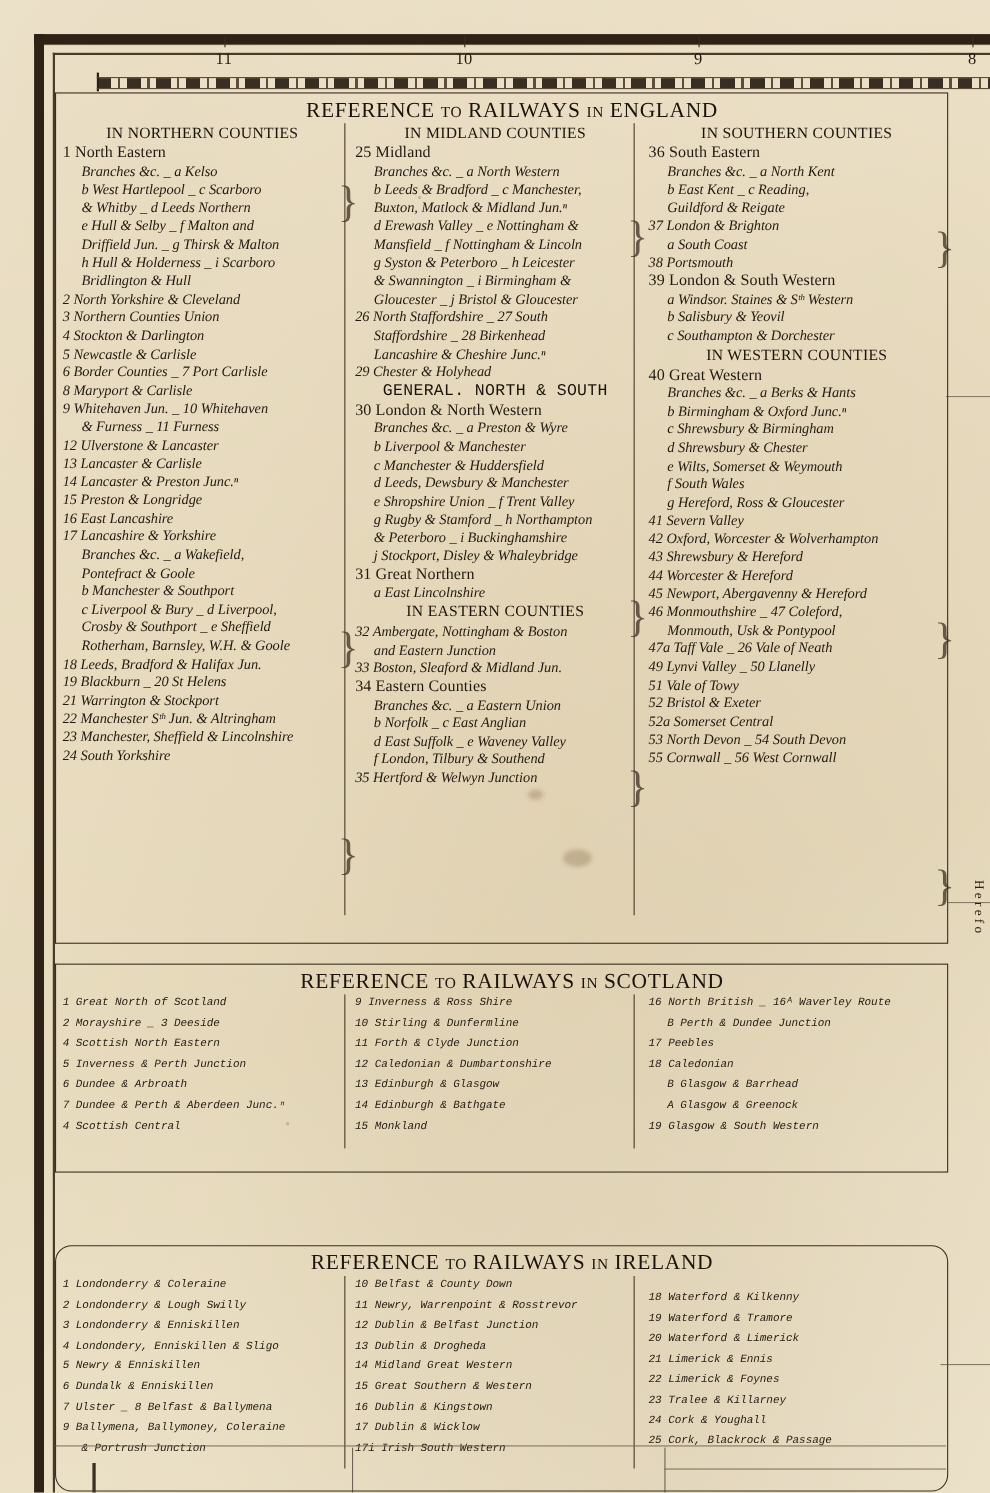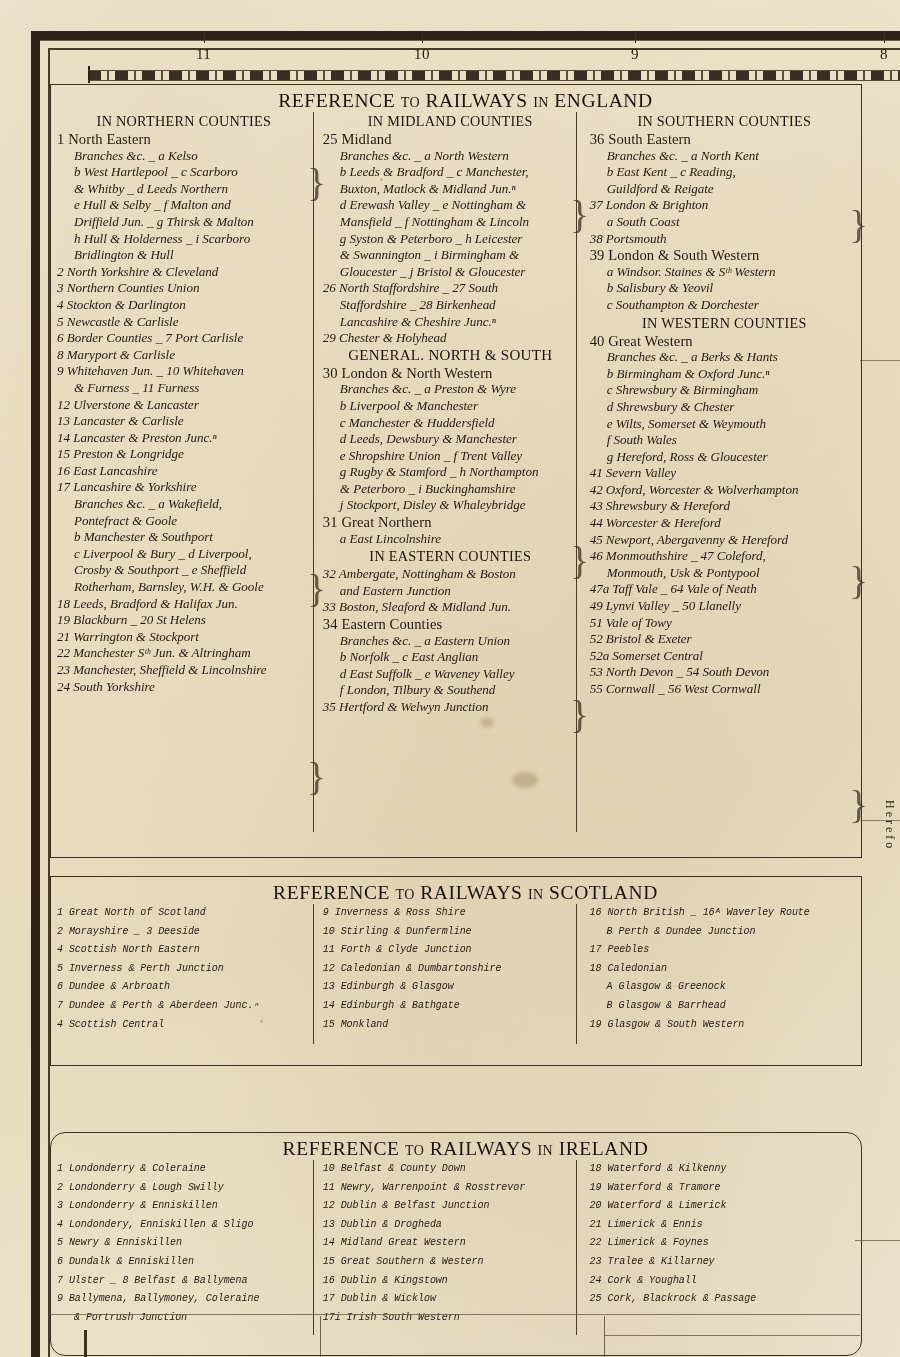--- a/index.html
+++ b/index.html
@@ -235,21 +235,21 @@
           <div class="ln ind">Buxton, Matlock &amp; Midland Jun.ⁿ</div>
           <div class="ln ind">d Erewash Valley _ e Nottingham &amp;</div>
           <div class="ln ind">Mansfield _ f Nottingham &amp; Lincoln</div>
           <div class="ln ind">g Syston &amp; Peterboro _ h Leicester</div>
           <div class="ln ind">&amp; Swannington _ i Birmingham &amp;</div>
           <div class="ln ind">Gloucester _ j Bristol &amp; Gloucester</div>
           <div class="ln">26 North Staffordshire _ 27 South</div>
           <div class="ln ind">Staffordshire _ 28 Birkenhead</div>
           <div class="ln ind">Lancashire &amp; Cheshire Junc.ⁿ</div>
           <div class="ln">29 Chester &amp; Holyhead</div>
-          <div class="subhead" style="font-size:15px;padding-top:0;">GENERAL. NORTH &amp; SOUTH</div>
+          <div class="subhead" style="font-size:15px;padding-top:0;font-family:Liberation Mono, monospace;">GENERAL. NORTH &amp; SOUTH</div>
           <div class="ln rom">30 London &amp; North Western</div>
           <div class="ln ind">Branches &amp;c. _ a Preston &amp; Wyre</div>
           <div class="ln ind">b Liverpool &amp; Manchester</div>
           <div class="ln ind">c Manchester &amp; Huddersfield</div>
           <div class="ln ind">d Leeds, Dewsbury &amp; Manchester</div>
           <div class="ln ind">e Shropshire Union _ f Trent Valley</div>
           <div class="ln ind">g Rugby &amp; Stamford _ h Northampton</div>
           <div class="ln ind">&amp; Peterboro _ i Buckinghamshire</div>
           <div class="ln ind">j Stockport, Disley &amp; Whaleybridge</div>
           <div class="ln rom">31 Great Northern</div>
@@ -290,21 +290,21 @@
           <div class="ln ind">e Wilts, Somerset &amp; Weymouth</div>
           <div class="ln ind">f South Wales</div>
           <div class="ln ind">g Hereford, Ross &amp; Gloucester</div>
           <div class="ln">41 Severn Valley</div>
           <div class="ln">42 Oxford, Worcester &amp; Wolverhampton</div>
           <div class="ln">43 Shrewsbury &amp; Hereford</div>
           <div class="ln">44 Worcester &amp; Hereford</div>
           <div class="ln">45 Newport, Abergavenny &amp; Hereford</div>
           <div class="ln">46 Monmouthshire _ 47 Coleford,</div>
           <div class="ln ind">Monmouth, Usk &amp; Pontypool</div>
-          <div class="ln">47a Taff Vale _ 64 Vale of Neath</div>
+          <div class="ln">47a Taff Vale _ 26 Vale of Neath</div>
           <div class="ln">49 Lynvi Valley _ 50 Llanelly</div>
           <div class="ln">51 Vale of Towy</div>
           <div class="ln">52 Bristol &amp; Exeter</div>
           <div class="ln">52a Somerset Central</div>
           <div class="ln">53 North Devon _ 54 South Devon</div>
           <div class="ln">55 Cornwall _ 56 West Cornwall</div>
         </div>
       </div>
     </div>
 
@@ -349,22 +349,22 @@
         <div class="ln s">13 Edinburgh &amp; Glasgow</div>
         <div class="ln s">14 Edinburgh &amp; Bathgate</div>
         <div class="ln s">15 Monkland</div>
       </div>
 
       <div class="col" style="width:278px;padding-left:10px;">
         <div class="ln s">16 North British _ 16ᴬ Waverley Route</div>
         <div class="ln s ind">B Perth &amp; Dundee Junction</div>
         <div class="ln s">17 Peebles</div>
         <div class="ln s">18 Caledonian</div>
+        <div class="ln s ind">B Glasgow &amp; Barrhead</div>
         <div class="ln s ind">A Glasgow &amp; Greenock</div>
-        <div class="ln s ind">B Glasgow &amp; Barrhead</div>
         <div class="ln s">19 Glasgow &amp; South Western</div>
       </div>
     </div>
   </div>
 
   <div class="panel panel-ireland">
     <div class="panel-title">
       <span>REFERENCE</span>
       <span class="sm">TO</span>
       <span>RAILWAYS</span>
@@ -392,21 +392,21 @@
         <div class="ln s">11 Newry, Warrenpoint &amp; Rosstrevor</div>
         <div class="ln s">12 Dublin &amp; Belfast Junction</div>
         <div class="ln s">13 Dublin &amp; Drogheda</div>
         <div class="ln s">14 Midland Great Western</div>
         <div class="ln s">15 Great Southern &amp; Western</div>
         <div class="ln s">16 Dublin &amp; Kingstown</div>
         <div class="ln s">17 Dublin &amp; Wicklow</div>
         <div class="ln s">17i Irish South Western</div>
       </div>
 
-      <div class="col" style="width:278px;padding-left:10px;">
+      <div class="col" style="width:278px;padding-left:10px;margin-top:12px;">
         <div class="ln s">18 Waterford &amp; Kilkenny</div>
         <div class="ln s">19 Waterford &amp; Tramore</div>
         <div class="ln s">20 Waterford &amp; Limerick</div>
         <div class="ln s">21 Limerick &amp; Ennis</div>
         <div class="ln s">22 Limerick &amp; Foynes</div>
         <div class="ln s">23 Tralee &amp; Killarney</div>
         <div class="ln s">24 Cork &amp; Youghall</div>
         <div class="ln s">25 Cork, Blackrock &amp; Passage</div>
       </div>
     </div>

